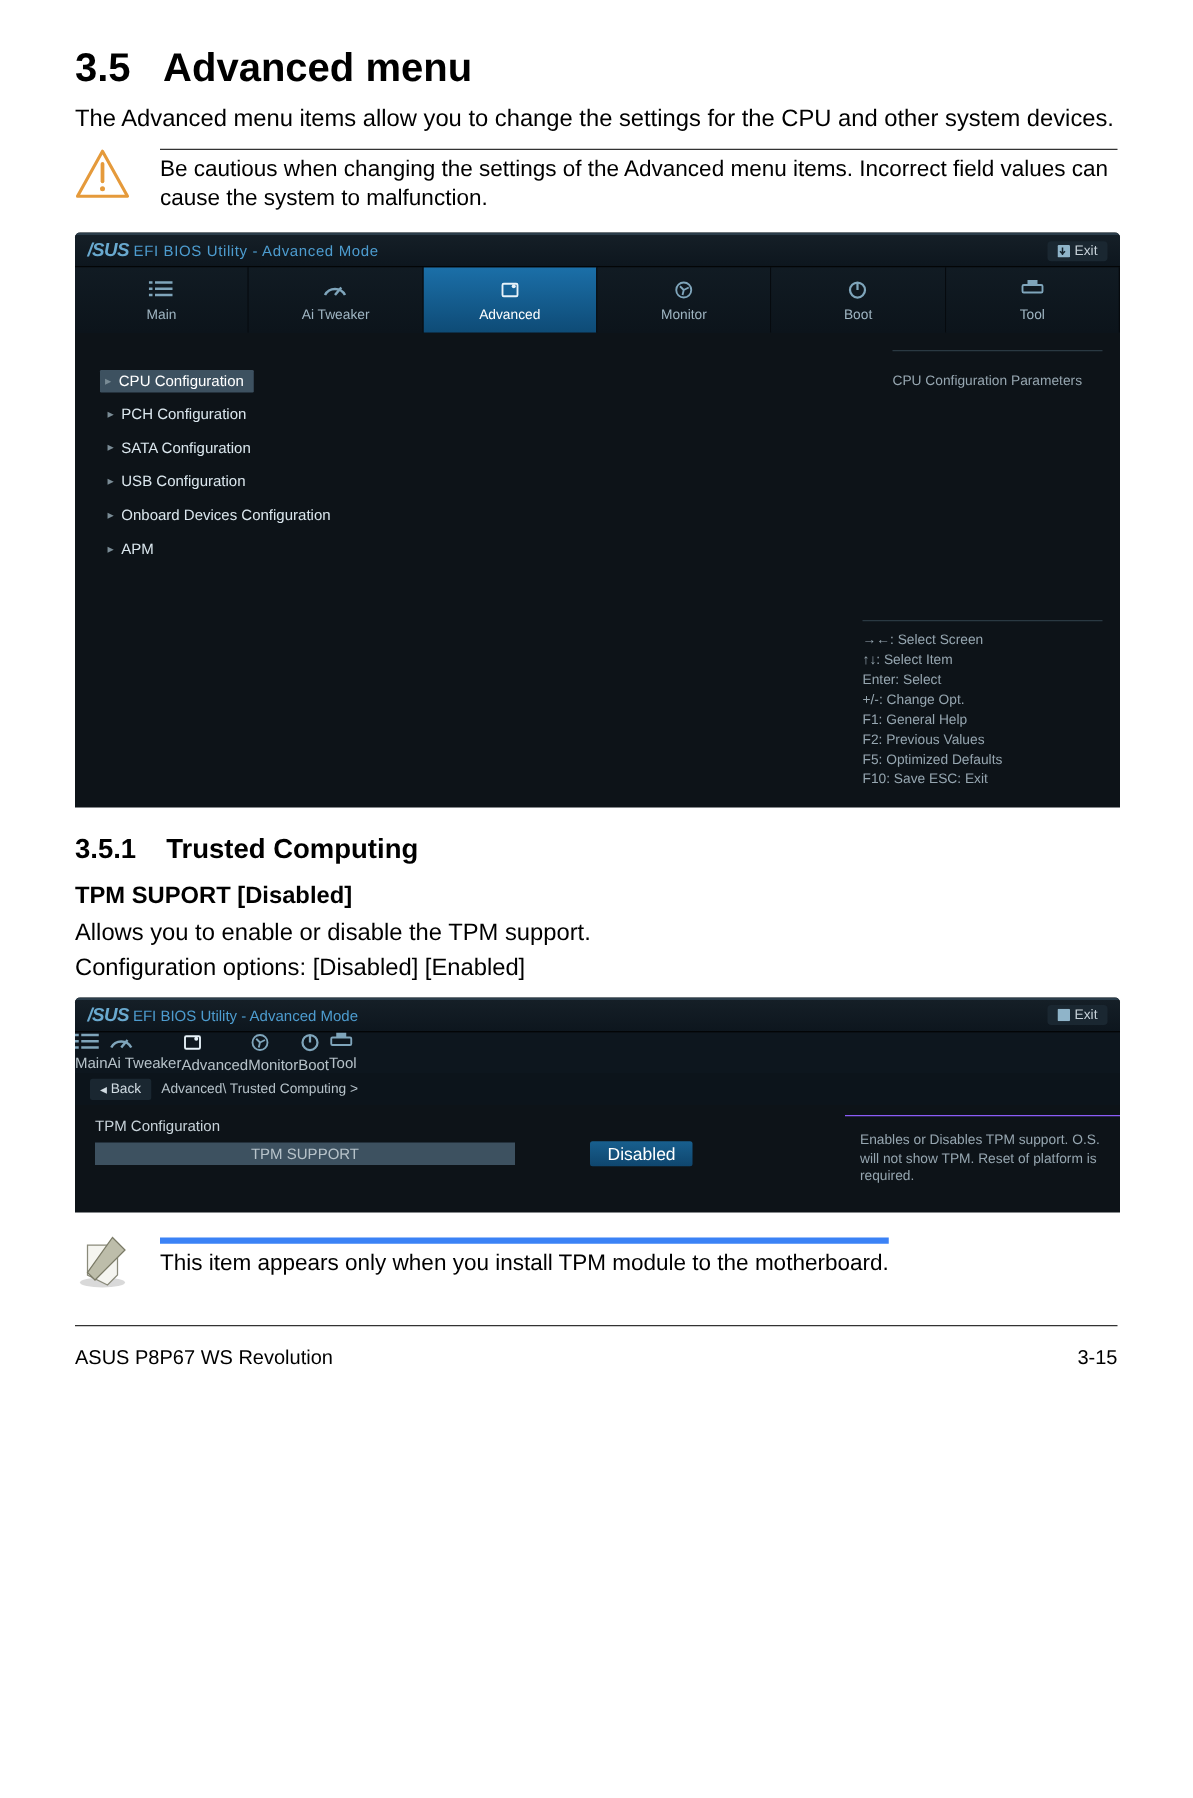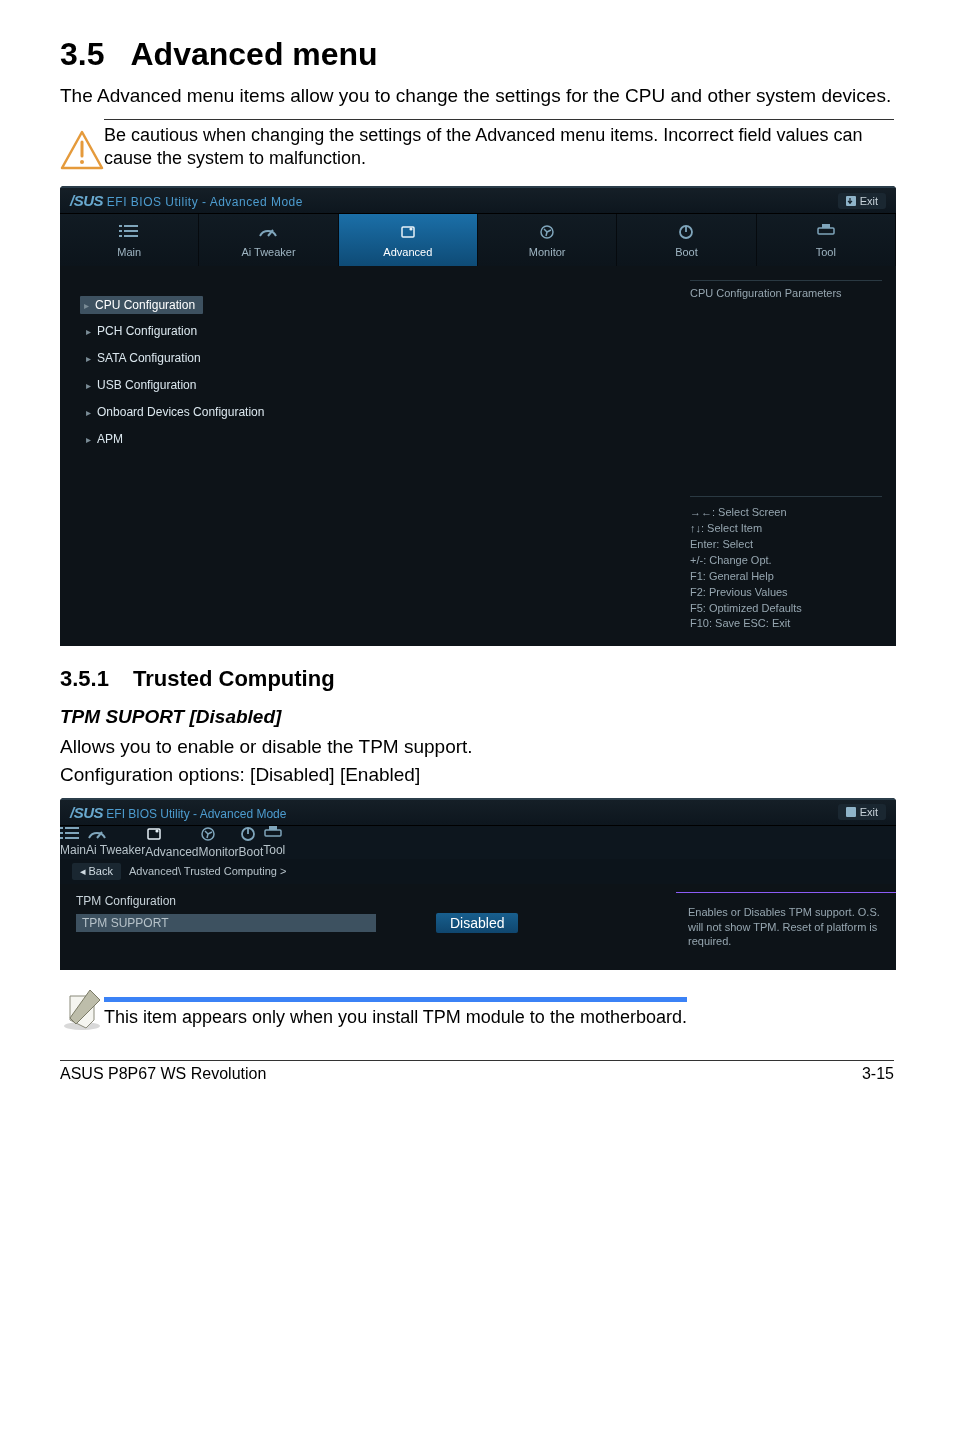--- a/index.html
+++ b/index.html
@@ -16,23 +16,23 @@
     margin-bottom: 10px;
   }
   .heading-main .num { margin-right: 26px; }
   .body-text {
     font-size: 19px;
     line-height: 1.35;
     margin-bottom: 10px;
   }
   .callout {
     display: flex;
-    gap: 0;
+    gap: 24px;
     margin: 10px 0 16px;
-    align-items: flex-end;
+    align-items: flex-start;
   }
   .callout .icon {
     width: 44px;
     height: 40px;
     flex: 0 0 44px;
     display: flex;
     align-items: center;
     justify-content: center;
   }
   .callout .msg {
@@ -116,21 +116,21 @@
   .bios .left .item.hl { background: #3d5160; color:#fff; border-radius:1px; width:fit-content; padding:2px 8px 2px 4px; }
   .bios .right {
     width: 220px;
     padding: 14px 14px;
     color: #96a6b0;
     font-size: 11px;
     display: flex;
     flex-direction: column;
     justify-content: space-between;
   }
-  .bios .right .top { border-top:1px solid #2a3942; padding-top:6px; }
+  .bios .right .top { border-top:1px solid #2a3942; padding-top:18px;margin-left:24px; }
   .bios .right .keys {
     border-top: 1px solid #2a3942;
     padding-top: 8px;
     line-height: 1.45;
   }
   .bios .footer {
     text-align: center;
     background: #0a1015;
     padding: 5px;
     font-size: 11px;
@@ -139,21 +139,20 @@
   .sub-heading {
     font-size: 22px;
     font-weight: bold;
     margin: 5px 0 14px;
   }
   .sub-heading .num { margin-right: 24px; }
   .sub-heading2 {
     font-size: 19px;
     font-weight: bold;
     margin-bottom: 6px;
-    font-style: italic;
   }
   .bios2 {
     background: #0d1318;
     width: 836px;
     border-radius: 4px 4px 0 0;
     overflow: hidden;
     font-family: Arial, sans-serif;
     font-size: 12px;
     color: #b6c2c9;
     margin-bottom: 20px;
@@ -175,21 +174,21 @@
     align-items:center;
     gap:3px;
   }
   .bios2 .content2 {
     display:flex;
     min-height:86px;
   }
   .bios2 .c2left { flex:1; padding:10px 16px; }
   .bios2 .c2left .lbl { color:#c7d2d9; margin-bottom:5px; }
   .bios2 .c2left .row { display:flex; align-items:center; }
-  .bios2 .c2left .row .name { width:300px; background:#3d5160; padding:2px 6px; }
+  .bios2 .c2left .row .name { width:336px; background:#3d5160; padding:2px 6px;text-align:center; }
   .bios2 .c2left .sel {
     background:linear-gradient(#185f8e,#0f466e);
     color:#fff;
     padding:2px 14px;
     border-radius:2px;
     margin-left:60px;
     font-size:14px;
     display:inline-block;
   }
   .bios2 .c2right {
@@ -199,21 +198,21 @@
     font-size:11px;
     line-height:1.35;
     border-top:1px solid #8b5cf6;
     margin-top:8px;
   }
   .page-footer {
     display: flex;
     justify-content: space-between;
     margin-top: 30px;
     border-top: 1px solid #333;
-    padding-top: 4px;
+    padding-top: 17px;
     font-size: 16px;
   }
   .note-callout .msg { border-top: 5px solid #3b82f6; padding-top:4px; font-size:18px; }
 </style>
 </head>
 <body>
 
 <h1 class="heading-main">
   <span class="num">3.5</span><span>Advanced menu</span>
 </h1>

